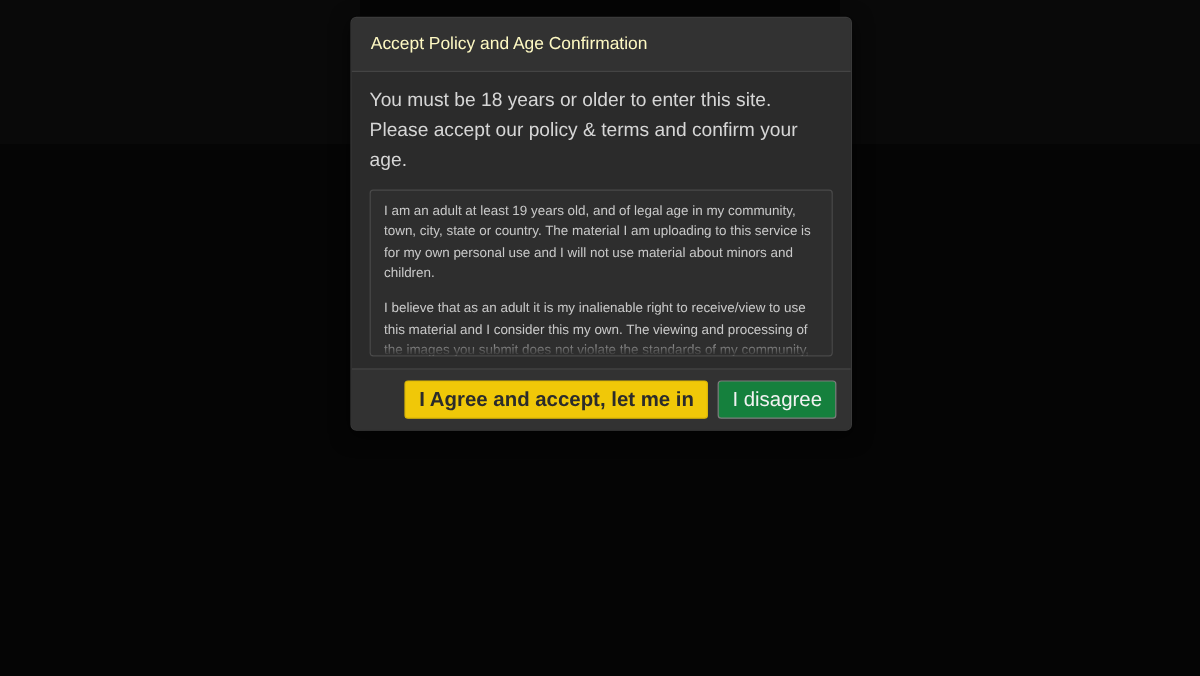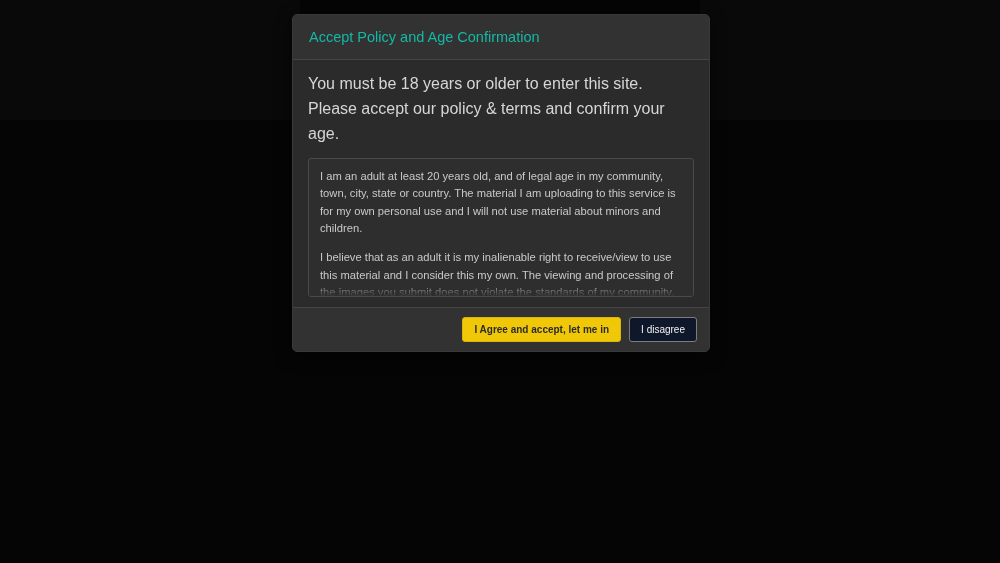--- a/index.html
+++ b/index.html
@@ -46,21 +46,21 @@
     box-shadow: 0 4px 16px rgba(0,0,0,0.6);
     overflow: hidden;
   }
 
   .modal-header {
     padding: 14px 16px 13px 16px;
     border-bottom: 1px solid #444;
     background: #323232;
   }
   .modal-title {
-    color: #14b8a6;
+    color: #fef9c3;
     font-size: 14.5px;
     line-height: 1.2;
   }
 
   .modal-body {
     padding: 12px 15px 10px 15px;
     background: #2b2b2b;
   }
 
   .intro-text {
@@ -98,36 +98,36 @@
     border-top: 1px solid #444;
     padding: 9px 12px;
     display: flex;
     justify-content: flex-end;
     align-items: center;
     gap: 8px;
   }
 
   .btn {
     font-family: "Liberation Sans", sans-serif;
-    font-size: 10px;
+    font-size: 17px;
     border-radius: 3px;
     border: 1px solid transparent;
     padding: 6px 11px;
     cursor: pointer;
     line-height: 1.1;
     white-space: nowrap;
   }
   .btn-agree {
     background: #f0c808;
     color: #2b2b2b;
     font-weight: bold;
     border-color: #d9b607;
   }
   .btn-disagree {
-    background: #0f172a;
+    background: #15803d;
     color: #f2f2f2;
     border-color: #7d7d7d;
     text-align: center;
   }
 </style>
 </head>
 <body>
 
 <div id="page-backdrop">
   <div class="bg-blob b1"></div>
@@ -139,21 +139,21 @@
 <div id="modal">
 
   <div class="modal-header">
     <div class="modal-title">Accept Policy and Age Confirmation</div>
   </div>
 
   <div class="modal-body">
     <p class="intro-text">You must be 18 years or older to enter this site. Please accept our policy &amp; terms and confirm your age.</p>
 
     <div class="terms-box">
-      <p>I am an adult at least 20 years old, and of legal age in my community, town, city, state or country. The material I am uploading to this service is for my own personal use and I will not use material about minors and children.</p>
+      <p>I am an adult at least 19 years old, and of legal age in my community, town, city, state or country. The material I am uploading to this service is for my own personal use and I will not use material about minors and children.</p>
       <p>I believe that as an adult it is my inalienable right to receive/view to use this material and I consider this my own. The viewing and processing of the images you submit does not violate the standards of my community, town, city, state or country.</p>
 
       <div class="terms-fade"></div>
     </div>
   </div>
 
   <div class="modal-footer">
     <button class="btn btn-agree">I Agree and accept, let me in</button>
     <button class="btn btn-disagree">I disagree</button>
   </div>

